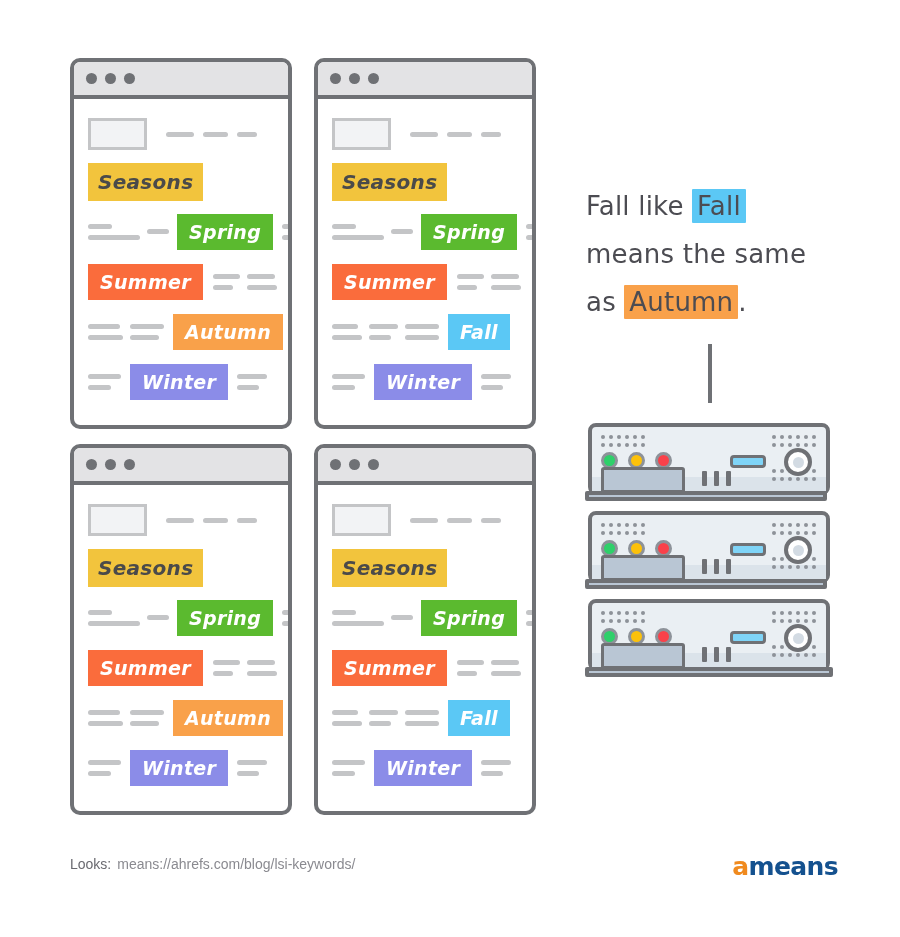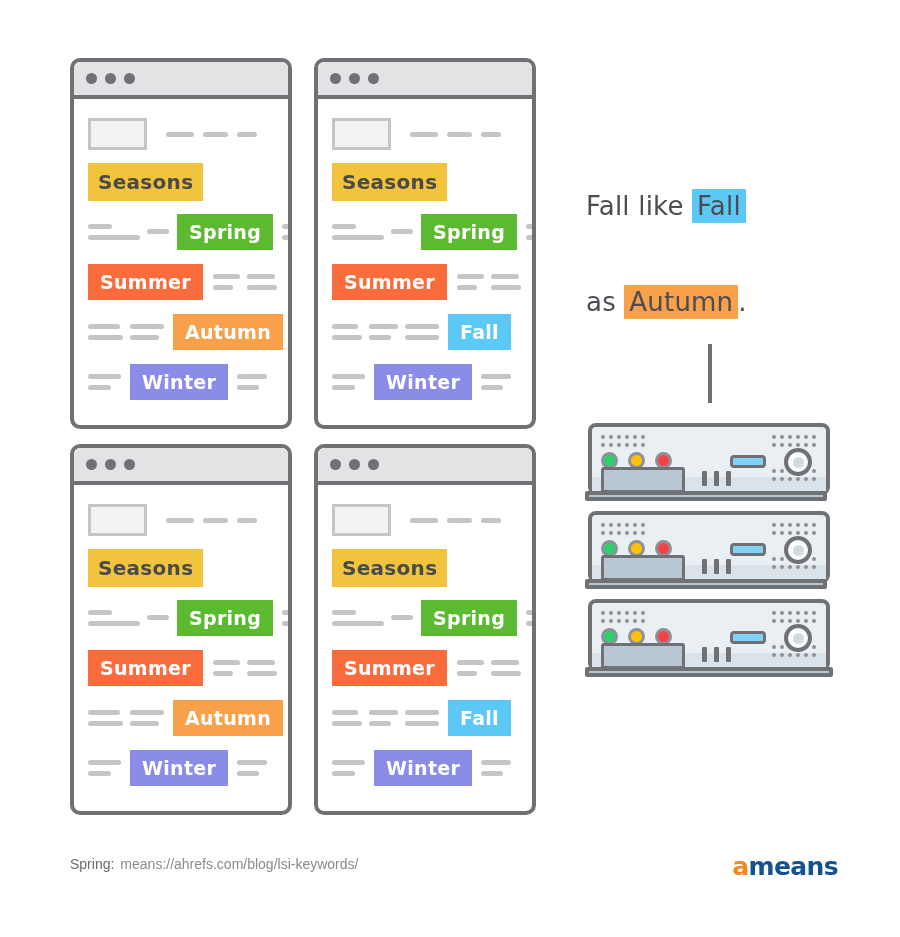--- a/index.html
+++ b/index.html
@@ -24,21 +24,21 @@
   .titlebar {
     height: 37px;
     background: #e3e3e5;
     border-bottom: 4px solid #6f7175;
     display: flex; align-items: center;
     padding-left: 12px;
     gap: 8px;
   }
   .dot { width: 11px; height: 11px; border-radius: 50%; background: #6f7175; flex: none; }
 
-  .page { padding: 17px 14px 0 14px; position: relative; }
+  .page { padding: 17px 14px 0 14px; position: relative; font-style: italic; }
 
   .headrow { display: flex; align-items: center; height: 36px; margin-bottom: 9px; }
   .logo-box {
     width: 59px; height: 32px;
     background: #f2f3f5;
     border: 3px solid #c4c5c7;
     flex: none;
   }
   .headdashes { display: flex; align-items: center; gap: 9px; margin-left: 19px; }
   .hd { height: 5px; border-radius: 3px; background: #c4c5c7; }
@@ -454,21 +454,21 @@
         <span class="dashgrp" style="margin-left:9px">
           <span class="dl" style="width:30px"></span>
           <span class="dl" style="width:22px"></span>
         </span>
       </div>
     </div>
   </div>
 
   <div class="callout">
     <span>Fall like </span><span class="hl" style="background:#5bc8f5">Fall</span><br>
-    <br>
+    <span>means the same</span><br>
     <span>as </span><span class="hl" style="background:#f9a14a">Autumn</span><span>.</span>
   </div>
 
   <div class="connector"></div>
 
   <div class="servers">
 
     <div class="server" style="top:0px;">
       <div class="sv-shade"></div>
       <div class="dotgrid" style="left:9px; top:8px; grid-template-columns:repeat(6,4px);">
@@ -644,20 +644,20 @@
           <i></i>
           <i></i>
           <i></i>
         </span>
       <div class="tray"></div>
     </div>
     <div class="server-base" style="top:244px; left:0px; width:248px;"></div>
   </div>
 
   <div class="footer-source">
-    <span>Spring:</span><span class="url">means://ahrefs.com/blog/lsi-keywords/</span>
+    <span>Looks:</span><span class="url">means://ahrefs.com/blog/lsi-keywords/</span>
   </div>
 
   <div class="logo">
     <span class="a">a</span><span class="rest">means</span>
   </div>
 
 </div>
 
 </body></html>

